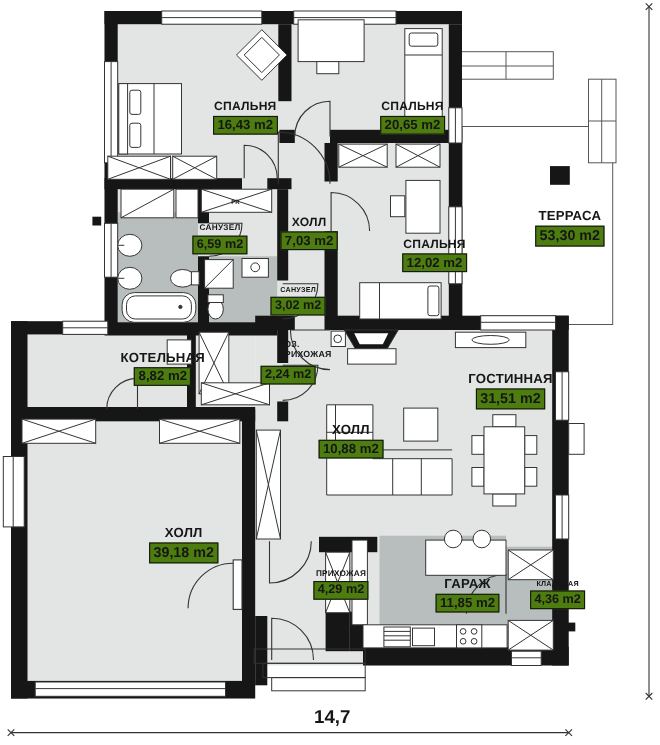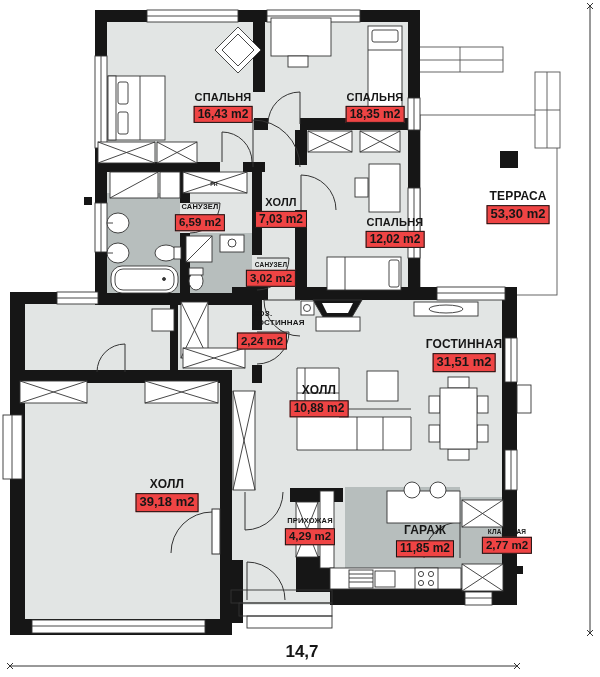--- a/index.html
+++ b/index.html
@@ -3,21 +3,21 @@
 <meta charset="utf-8">
 <style>
   html,body{margin:0;padding:0;background:#fff;}
   .stage{position:relative;width:600px;height:677px;background:#ffffff;overflow:hidden;
          font-family:"Liberation Sans",sans-serif;}
   .plan-svg{position:absolute;left:0;top:0;}
   .labels{position:absolute;left:0;top:0;width:600px;height:604px;margin-left:44px;}
   .lbl{position:absolute;transform:translate(-50%,-50%);text-align:center;font-weight:bold;
        color:#161616;white-space:nowrap;line-height:1.15;}
   .lbl .nm{display:block;letter-spacing:.2px;}
-  .lbl .bx{display:inline-block;border:1.5px solid #161616;background:#ef4444;padding:0 3px;margin-top:1px;line-height:1.3;}
+  .lbl .bx{display:inline-block;border:1.5px solid #161616;background:#4d7c0f;padding:0 3px;margin-top:1px;line-height:1.3;}
   .fsA{font-size:11px;}  .fsB{font-size:12px;} .fsC{font-size:12px;}
   .fsD{font-size:7.5px;} .fsE{font-size:6.5px;} .fsF{font-size:8px;}
   .bxA{font-size:12px;}  .bxB{font-size:13px;} .bxC{font-size:11.5px;}
   .wrapn{white-space:normal;width:64px;text-align:left;}
   .dim{position:absolute;transform:translate(-50%,-50%);font-weight:bold;font-size:17px;color:#161616;}
   .dim.vert{transform:translate(-50%,-50%) rotate(-90deg);}
   .pr{position:absolute;transform:translate(-50%,-50%);font-weight:bold;font-size:5.5px;color:#161616;}
 </style>
 </head>
 <body>
@@ -343,21 +343,21 @@
 
 <div class="labels">
 
   <div class="lbl" style="left:179px;top:107px">
     <span class="nm fsA">СПАЛЬНЯ</span>
     <span class="bx bxA">16,43 m2</span>
   </div>
 
   <div class="lbl" style="left:331px;top:107px">
     <span class="nm fsA">СПАЛЬНЯ</span>
-    <span class="bx bxA">18,35 m2</span>
+    <span class="bx bxA">20,65 m2</span>
   </div>
 
   <div class="lbl" style="left:474px;top:207px">
     <span class="nm fsB">ТЕРРАСА</span>
     <span class="bx bxB">53,30 m2</span>
   </div>
 
   <div class="lbl" style="left:237px;top:212px">
     <span class="nm fsA">ХОЛЛ</span>
     <span class="bx bxA">7,03 m2</span>
@@ -371,23 +371,27 @@
   <div class="lbl" style="left:351px;top:232px">
     <span class="nm fsA">СПАЛЬНЯ</span>
     <span class="bx bxA">12,02 m2</span>
   </div>
 
   <div class="lbl" style="left:227px;top:274px">
     <span class="nm fsE">САНУЗЕЛ</span>
     <span class="bx bxC">3,02 m2</span>
   </div>
 
+  <div class="lbl" style="left:104px;top:335px">
+    <span class="nm fsC">КОТЕЛЬНАЯ</span>
+    <span class="bx bxA">8,82 m2</span>
+  </div>
 
   <div class="lbl" style="left:241px;top:318px">
-    <span class="nm fsF wrapn">ХОЗ. ГОСТИННАЯ</span>
+    <span class="nm fsF wrapn">ХОЗ. ПРИХОЖАЯ</span>
   </div>
   <div class="lbl" style="left:218px;top:340px">
     <span class="bx bxC">2,24 m2</span>
   </div>
 
   <div class="lbl" style="left:420px;top:355px">
     <span class="nm fsB">ГОСТИННАЯ</span>
     <span class="bx bxB">31,51 m2</span>
   </div>
 
@@ -406,21 +410,21 @@
     <span class="bx bxC">4,29 m2</span>
   </div>
 
   <div class="lbl" style="left:381px;top:541px">
     <span class="nm fsC">ГАРАЖ</span>
     <span class="bx bxA">11,85 m2</span>
   </div>
 
   <div class="lbl" style="left:463px;top:541px">
     <span class="nm fsE">КЛАДОВАЯ</span>
-    <span class="bx bxC">2,77 m2</span>
+    <span class="bx bxC">4,36 m2</span>
   </div>
 
   <div class="pr" style="left:170px;top:184px">PR</div>
 
   <div class="dim" style="left:258px;top:652px">14,7</div>
   <div class="dim vert" style="left:567px;top:318px">18,1</div>
 </div>
 
 </div>
 

